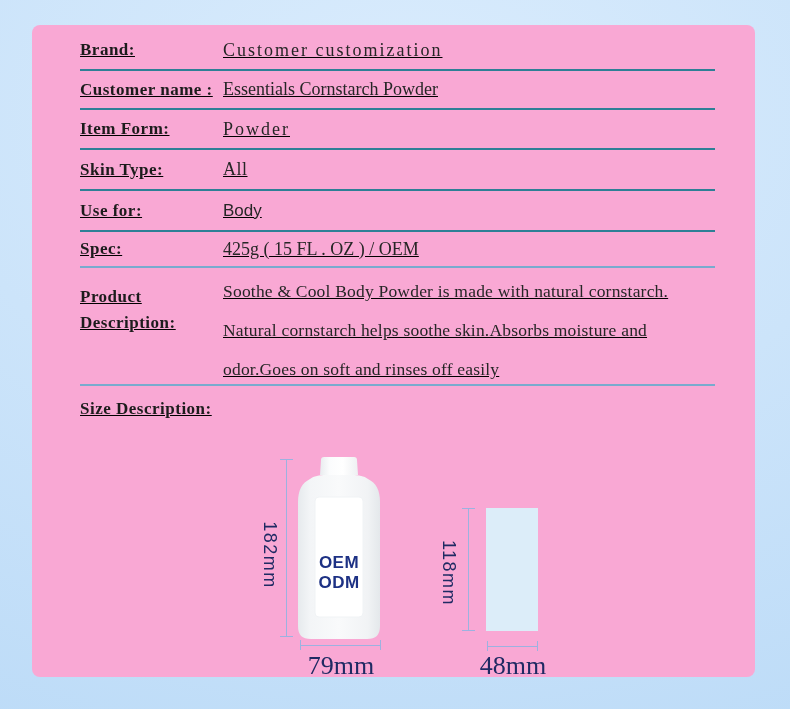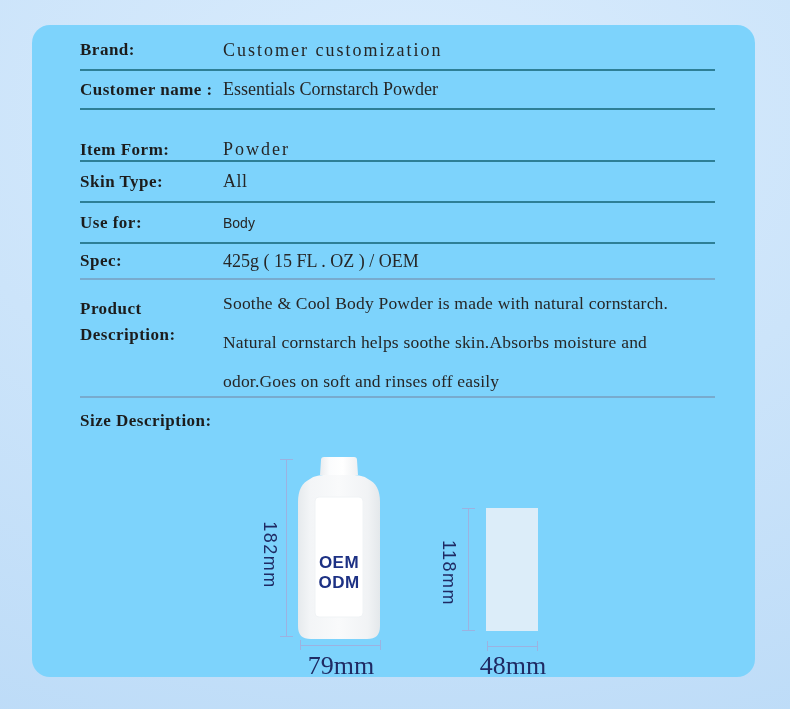--- a/index.html
+++ b/index.html
@@ -6,22 +6,23 @@
   body {
     width: 790px; height: 709px;
     overflow: hidden;
     background: radial-gradient(130% 105% at 52% 16%, #daecfd 0%, #cce4fa 46%, #badaf7 100%);
     font-family: "Liberation Serif", serif;
   }
   .card {
     position: absolute;
     left: 32px; top: 25px;
     width: 723px; height: 652px;
-    background: #7dd3fc;
-    border-radius: 18px;
+    background: #f9a8d4;
+    border-radius: 8px;
+    text-decoration: underline;
   }
   .spec-table { margin: 0 40px 0 48px; }
   .row {
     box-sizing: border-box;
     display: flex;
     align-items: center;
     border-bottom: 2px solid #2e7f96;
   }
   .row .lbl {
     width: 143px;
@@ -32,26 +33,26 @@
     letter-spacing: 0.5px;
   }
   .row .val {
     flex: 1;
     font-size: 18px;
     color: #262626;
   }
   .r1 { height: 46px; padding-top: 6px; }
   .r1 .val { letter-spacing: 2px; }
   .r2 { height: 39px; }
-  .r3 { height: 52px; align-items: flex-end; }
+  .r3 { height: 40px; }
   .r3 .val { letter-spacing: 2px; }
   .r4 { height: 41px; }
   .r4 .val { letter-spacing: 0.5px; }
   .r5 { height: 41px; }
-  .r5 .val { font-family: "Liberation Sans", sans-serif; font-size: 14px; font-weight: 500; }
+  .r5 .val { font-family: "Liberation Sans", sans-serif; font-size: 17px; font-weight: 500; }
   .r6 { height: 36px; border-bottom-color: #78abce; }
   .r7 {
     height: 118px;
     border-bottom-color: #78abce;
     align-items: flex-start;
   }
   .r7 .lbl { padding-top: 16px; line-height: 26px; }
   .r7 .val { padding-top: 4px; }
   .desc-line { line-height: 39px; font-size: 17.5px; letter-spacing: 0.2px; white-space: nowrap; }
   .size-title {

